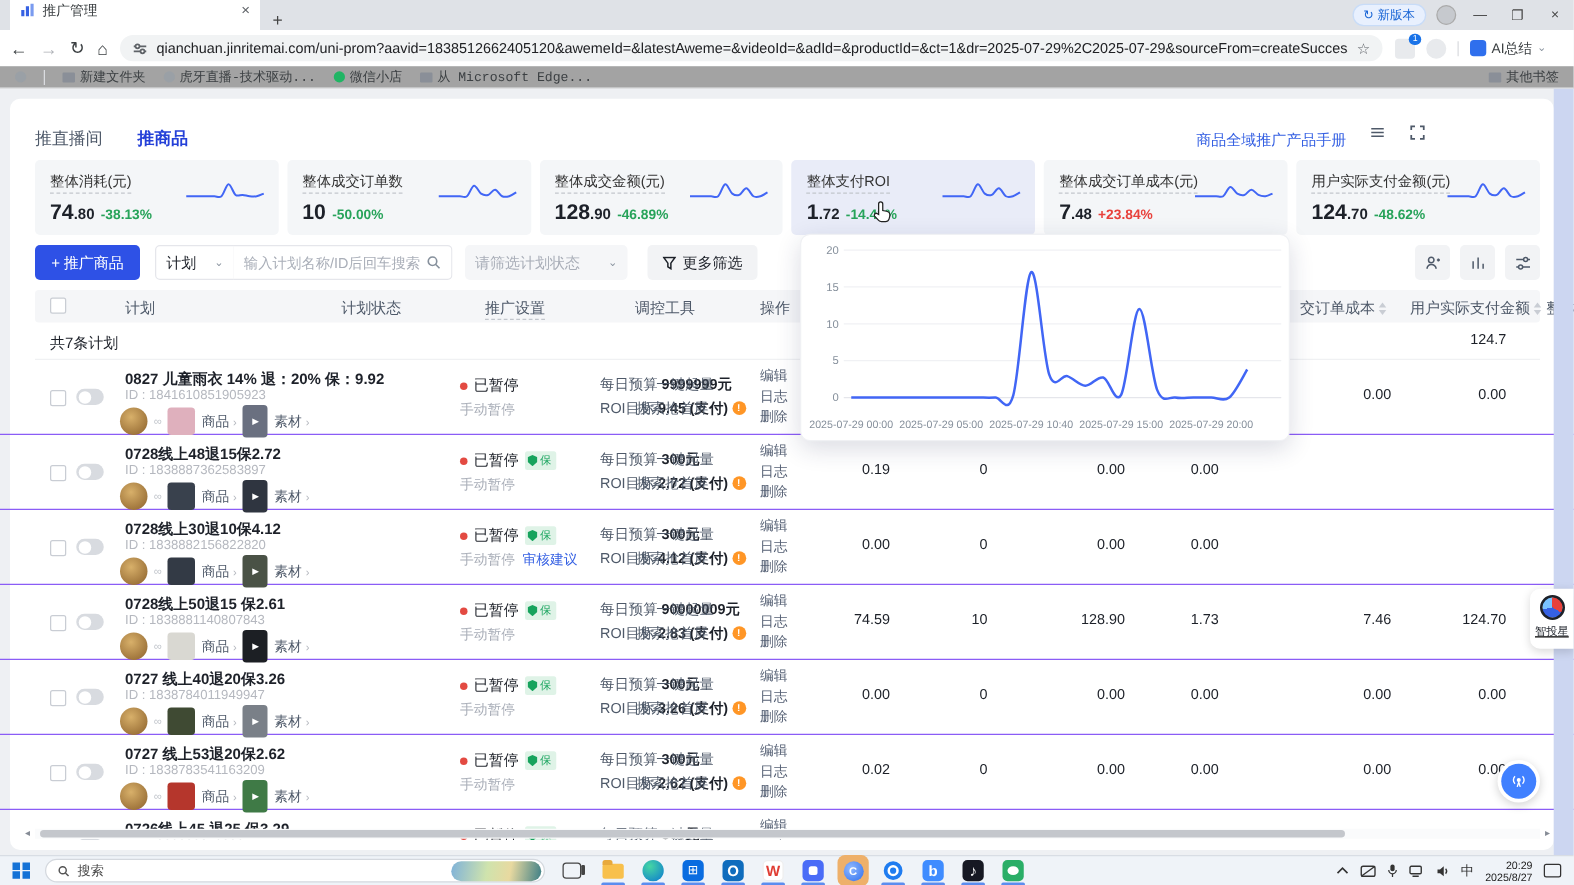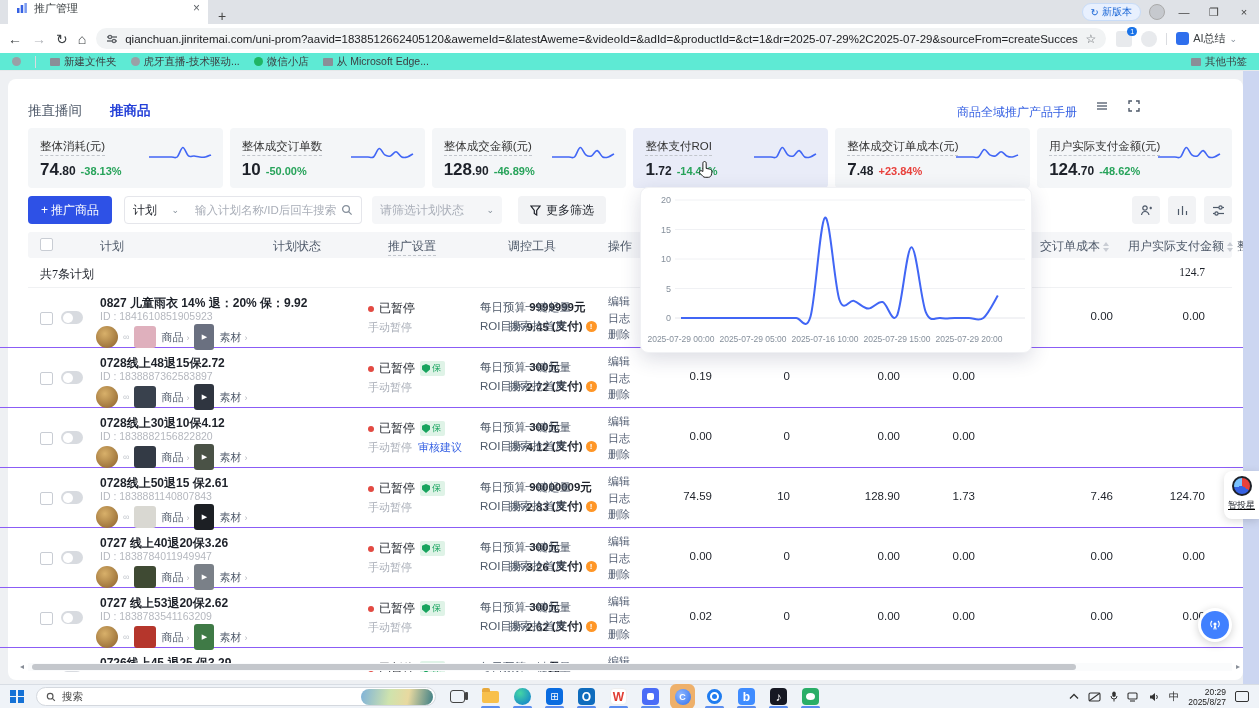--- a/index.html
+++ b/index.html
@@ -21,21 +21,21 @@
   .navbar { position:absolute; top:24px; left:0; width:1259px; height:29px; background:#fff; display:flex; align-items:center; padding:0 8px; gap:10px; }
   .navic { color:#3c4043; font-size:14px; }
   .navic.dis { color:#b0b3b8; }
   .urlbox { flex:1; height:21px; background:#f1f3f4; border-radius:11px; display:flex; align-items:center; padding:0 10px; gap:7px; max-width:1010px;}
   .urltext { font-size:11.5px; color:#202124; white-space:nowrap; overflow:hidden; flex:1; }
   .nav-right { display:flex; align-items:center; gap:9px; }
   .ext { position:relative; width:16px; height:16px; border-radius:3px; background:#e8eaed; }
   .ext .badge { position:absolute; top:-4px; right:-5px; background:#1a73e8; color:#fff; font-size:7px; border-radius:5px; padding:0 3px; line-height:9px;}
   .aisum { display:flex; align-items:center; gap:4px; font-size:11px; color:#3c4043; }
   .aisum .ai-ic { width:13px; height:13px; background:#2f6fed; border-radius:3px; }
-  .bookmarks { position:absolute; top:53px; left:0; width:1259px; height:18px; background:#5eead4; border-bottom:1px solid #e6e8ea; display:flex; align-items:center; padding:0 12px; gap:14px; font-size:10.5px; color:#3c4043;}
+  .bookmarks { position:absolute; top:53px; left:0; width:1259px; height:18px; background:#a3a3a3; border-bottom:1px solid #e6e8ea; display:flex; align-items:center; padding:0 12px; gap:14px; font-size:10.5px; color:#3c4043;font-family:Liberation Mono, monospace;}
   .bm { display:flex; align-items:center; gap:4px; white-space:nowrap; }
   .bm .fi { width:10px; height:8px; background:#8a8f98; border-radius:1px; }
   .bm .gi { width:9px; height:9px; border-radius:50%; background:#9aa0a6; }
   .bm .wi { width:9px; height:9px; border-radius:50%; background:#20b564; }
   .bm-right { margin-left:auto; display:flex; gap:4px; align-items:center; }
   .bm-sep { width:1px; height:12px; background:#dadce0; }
 
   
   .page { position:absolute; top:71px; left:0; width:1259px; height:613px; background:#eef0f3; }
   .panel { position:absolute; left:8px; top:8px; width:1235px; height:601px; background:#fff; border-radius:8px; }
@@ -65,21 +65,21 @@
   .tic { width:28px; height:28px; background:#f2f3f5; border-radius:4px; display:flex; align-items:center; justify-content:center; color:#4e5969;}
 
   
   .thead { position:absolute; left:28px; top:161px; width:1204px; height:26px; background:#f5f6f8; border-radius:3px; font-size:12px; color:#4e5969; }
   .th { position:absolute; top:6px; white-space:nowrap; }
   .sort { display:inline-block; vertical-align:middle; margin-left:3px; }
   .sort i { display:block; width:0; height:0; border-left:3.5px solid transparent; border-right:3.5px solid transparent; }
   .sort .up { border-bottom:4px solid #c9cdd4; margin-bottom:1.5px;}
   .sort .dn { border-top:4px solid #c9cdd4; }
   .cb { width:13px; height:13px; border:1px solid #c9cdd4; border-radius:2px; background:#fff; }
-  .summary { position:absolute; left:28px; top:187px; width:1204px; height:30px; border-bottom:1px solid #f0f1f3; font-size:12px; color:#1d2129;font-family:Liberation Serif, serif; }
+  .summary { position:absolute; left:28px; top:187px; width:1204px; height:30px; border-bottom:1px solid #f0f1f3; font-size:12px; color:#1d2129; }
   .rows-clip { position:absolute; left:0px; top:217px; width:1259px; height:384px; overflow:hidden; }
   .trow { position:relative; width:1259px; height:60px; border-bottom:1px solid #8b5cf6; }
   .trow .cb { position:absolute; left:40px; top:24px; }
   .toggle { position:absolute; left:61px; top:23px; width:22px; height:13px; background:#d8dbe0; border-radius:7px; }
   .toggle::after { content:""; position:absolute; left:1.5px; top:1.5px; width:10px; height:10px; background:#fff; border-radius:50%; }
   .ptitle { position:absolute; left:100px; top:7px; font-size:12px; color:#1d2129; font-weight:bold; white-space:nowrap;}
   .pid { position:absolute; left:100px; top:22px; font-size:10.5px; color:#b5b8bf; }
   .thumbs { position:absolute; left:96px; top:36px; display:flex; align-items:center; gap:5px; font-size:11px; color:#4e5969;}
   .avatar { width:22px; height:22px; border-radius:50%; background:radial-gradient(circle at 40% 35%,#d8b06a,#8a5f2a); }
   .linkic { color:#c2c6cc; font-size:9px; }
@@ -703,21 +703,21 @@
           <text x="30" y="74" text-anchor="end" font-size="9" fill="#86909c">10</text>
           <line x1="34" x2="384" y1="41.5" y2="41.5" stroke="#f0f1f4"></line>
           <text x="30" y="44.5" text-anchor="end" font-size="9" fill="#86909c">15</text>
           <line x1="34" x2="384" y1="12" y2="12" stroke="#f0f1f4"></line>
           <text x="30" y="15" text-anchor="end" font-size="9" fill="#86909c">20</text>
           <path d="M40,130C42.4,130,49.6,130,54.4,130C59.199999999999996,130,64,130,68.8,130C73.6,130,78.4,130,83.2,130C88,130,92.8,130,97.6,130C102.39999999999999,130,107.2,130,112,130C116.8,130,121.60000000000001,130,126.4,130C131.20000000000002,130,136,130,140.8,130C145.60000000000002,130,150.39999999999998,130.29500000000002,155.2,130C160,129.70499999999998,164.79999999999998,144.94666666666666,169.6,128.23C174.4,111.51333333333332,179.2,32.45333333333332,184,29.69999999999999C188.8,26.946666666666655,193.6,97.845,198.4,111.71C203.20000000000002,125.57499999999999,208,111.41499999999999,212.8,112.89C217.60000000000002,114.36500000000001,222.40000000000003,120.36333333333334,227.20000000000002,120.56C232,120.75666666666666,236.8,112.88999999999999,241.6,114.07C246.39999999999998,115.25,251.2,136.785,256,127.64C260.8,118.495,265.59999999999997,59.78999999999999,270.4,59.19999999999999C275.2,58.609999999999985,280,112.3,284.8,124.1C289.6,135.9,294.4,129.01666666666665,299.2,130C304,130.98333333333335,308.8,130,313.6,130C318.40000000000003,130,323.2,130,328,130C332.8,130,337.6,133.73666666666668,342.40000000000003,130C347.20000000000005,126.26333333333334,354.40000000000003,111.31666666666666,356.8,107.58" fill="none" stroke="#4166f5" stroke-width="2"></path>
         </svg>
       <div id="xlabs">
           <span class="xlab" style="left: 40px; text-align: right;">2025-07-29 00:00</span>
           <span class="xlab" style="left: 112px;">2025-07-29 05:00</span>
-          <span class="xlab" style="left: 184px;">2025-07-16 10:00</span>
+          <span class="xlab" style="left: 184px;">2025-07-29 10:40</span>
           <span class="xlab" style="left: 256px;">2025-07-29 15:00</span>
           <span class="xlab" style="left: 328px;">2025-07-29 20:00</span>
         </div>
     </div>
 
     <div class="right-strip"></div>
 
     <div class="ztx">
       <div class="ztx-ic"></div>
       <div class="ztx-tx">智投星</div>

